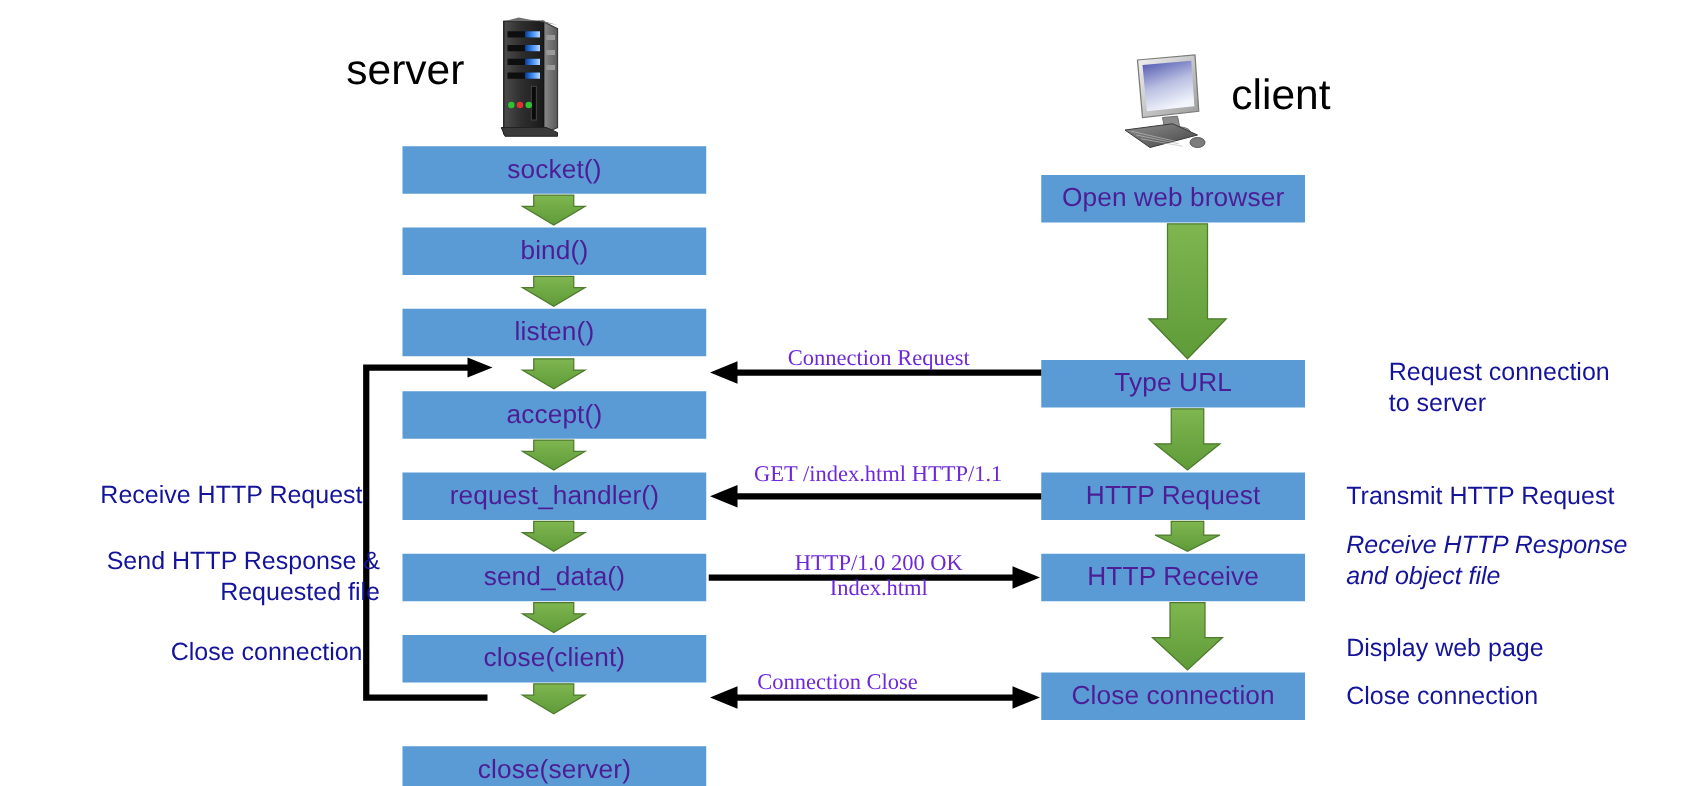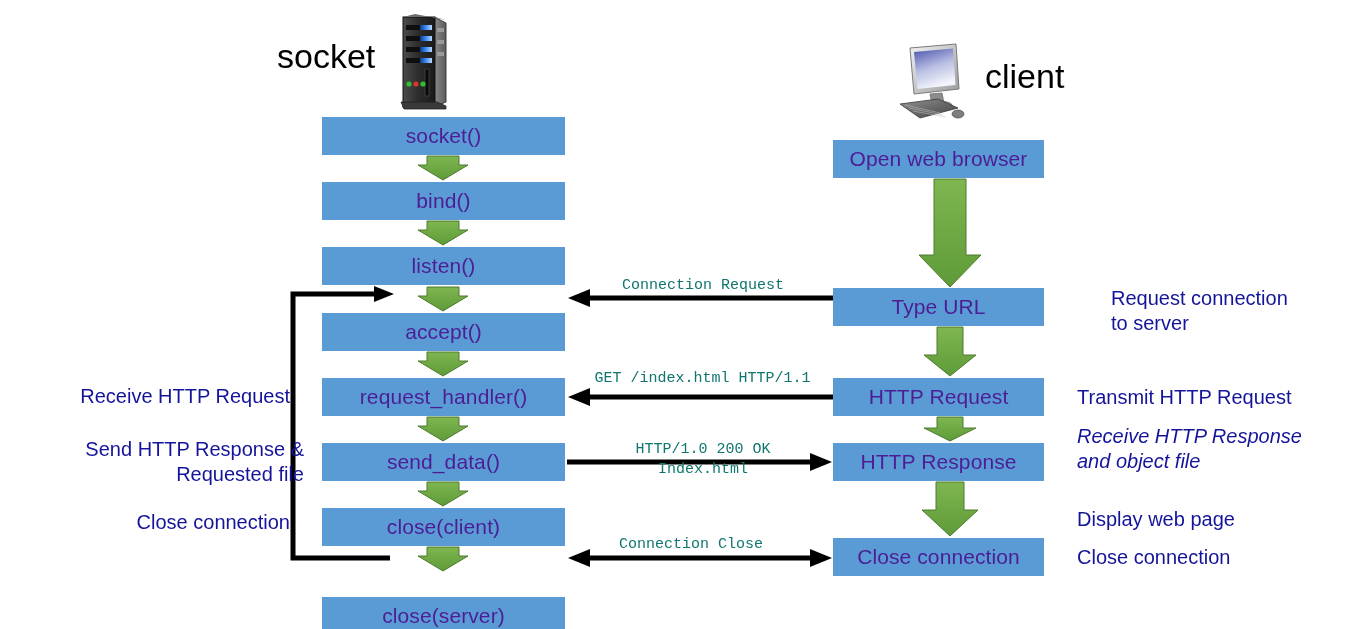--- a/index.html
+++ b/index.html
@@ -43,23 +43,23 @@
     font-size: 20px;
     line-height: 25px;
     white-space: pre-line;
   }
   .note.left  { text-align: right; }
   .note.right { text-align: left; }
 
   
   .redlabel {
     position: absolute;
-    color: #0f766e;
-    font-family: Liberation Mono, monospace;
-    font-size: 15px;
+    color: #6d28d9;
+    font-family: Liberation Serif, serif;
+    font-size: 18px;
     line-height: 20px;
     text-align: center;
     white-space: pre-line;
   }
 
   
   .endpoint-title {
     position: absolute;
     color: #000000;
     font-family: "Liberation Sans", sans-serif;
@@ -76,21 +76,21 @@
     left: 0; top: 0;
     width: 1348px; height: 629px;
     pointer-events: none;
   }
 </style>
 </head>
 <body>
 
 <div id="canvas">
 
-  <div class="endpoint-title" style="left:277px; top:37px;">socket</div>
+  <div class="endpoint-title" style="left:277px; top:37px;">server</div>
 
   <div class="icon-wrap" style="left:396px; top:14px;">
     <svg width="56" height="97" viewBox="0 0 56 97">
       <defs>
         <linearGradient id="srvFace" x1="0" y1="0" x2="1" y2="0">
           <stop offset="0" stop-color="#4c4c4c"></stop>
           <stop offset="0.45" stop-color="#2e2e2e"></stop>
           <stop offset="1" stop-color="#1a1a1a"></stop>
         </linearGradient>
         <linearGradient id="srvSide" x1="0" y1="0" x2="1" y2="0">
@@ -181,21 +181,21 @@
   <div class="flowbox server-box" style="top:247px;">listen()</div>
   <div class="flowbox server-box" style="top:313px;">accept()</div>
   <div class="flowbox server-box" style="top:378px;">request_handler()</div>
   <div class="flowbox server-box" style="top:508px;">close(client)</div>
   <div class="flowbox server-box" style="top:443px;">send_data()</div>
   <div class="flowbox server-box" style="top:597px;">close(server)</div>
 
   <div class="flowbox client-box" style="top:140px;">Open web browser</div>
   <div class="flowbox client-box" style="top:288px;">Type URL</div>
   <div class="flowbox client-box" style="top:378px;">HTTP Request</div>
-  <div class="flowbox client-box" style="top:443px;">HTTP Response</div>
+  <div class="flowbox client-box" style="top:443px;">HTTP Receive</div>
   <div class="flowbox client-box" style="top:538px;">Close connection</div>
 
   <svg class="layer">
     <defs>
       <linearGradient id="gfill" x1="0" y1="0" x2="0" y2="1">
         <stop offset="0" stop-color="#7FB650"></stop>
         <stop offset="1" stop-color="#5E9B38"></stop>
       </linearGradient>
     </defs>
 
@@ -251,21 +251,21 @@
       <line x1="586" y1="558" x2="814" y2="558"></line>
     </g>
     <polygon points="568,558 590,549 590,567" fill="#000000"></polygon>
     <polygon points="832,558 810,549 810,567" fill="#000000"></polygon>
   </svg>
 
   <div class="redlabel" style="left:578px; top:276px; width:250px;">Connection Request</div>
   <div class="redlabel" style="left:575px; top:369px; width:255px;">GET /index.html HTTP/1.1</div>
   <div class="redlabel" style="left:578px; top:440px; width:250px;">HTTP/1.0 200 OK
 Index.html</div>
-  <div class="redlabel" style="left:566px; top:535px; width:250px;">Connection Close</div>
+  <div class="redlabel" style="left:545px; top:535px; width:250px;">Connection Close</div>
 
   <div class="note left" style="left:10px; top:384px; width:280px;">Receive HTTP Request</div>
   <div class="note left" style="left:24px; top:437px; width:280px;">Send HTTP Response &amp;
 Requested file</div>
   <div class="note left" style="left:10px; top:510px; width:280px;">Close connection</div>
 
   <div class="note right" style="left:1077px; top:286px; width:268px;margin-left:34px;">Request connection
 to server</div>
   <div class="note right" style="left:1077px; top:385px; width:268px;">Transmit HTTP Request</div>
   <div class="note right" style="left:1077px; top:424px; width:268px;font-style:italic;">Receive HTTP Response

